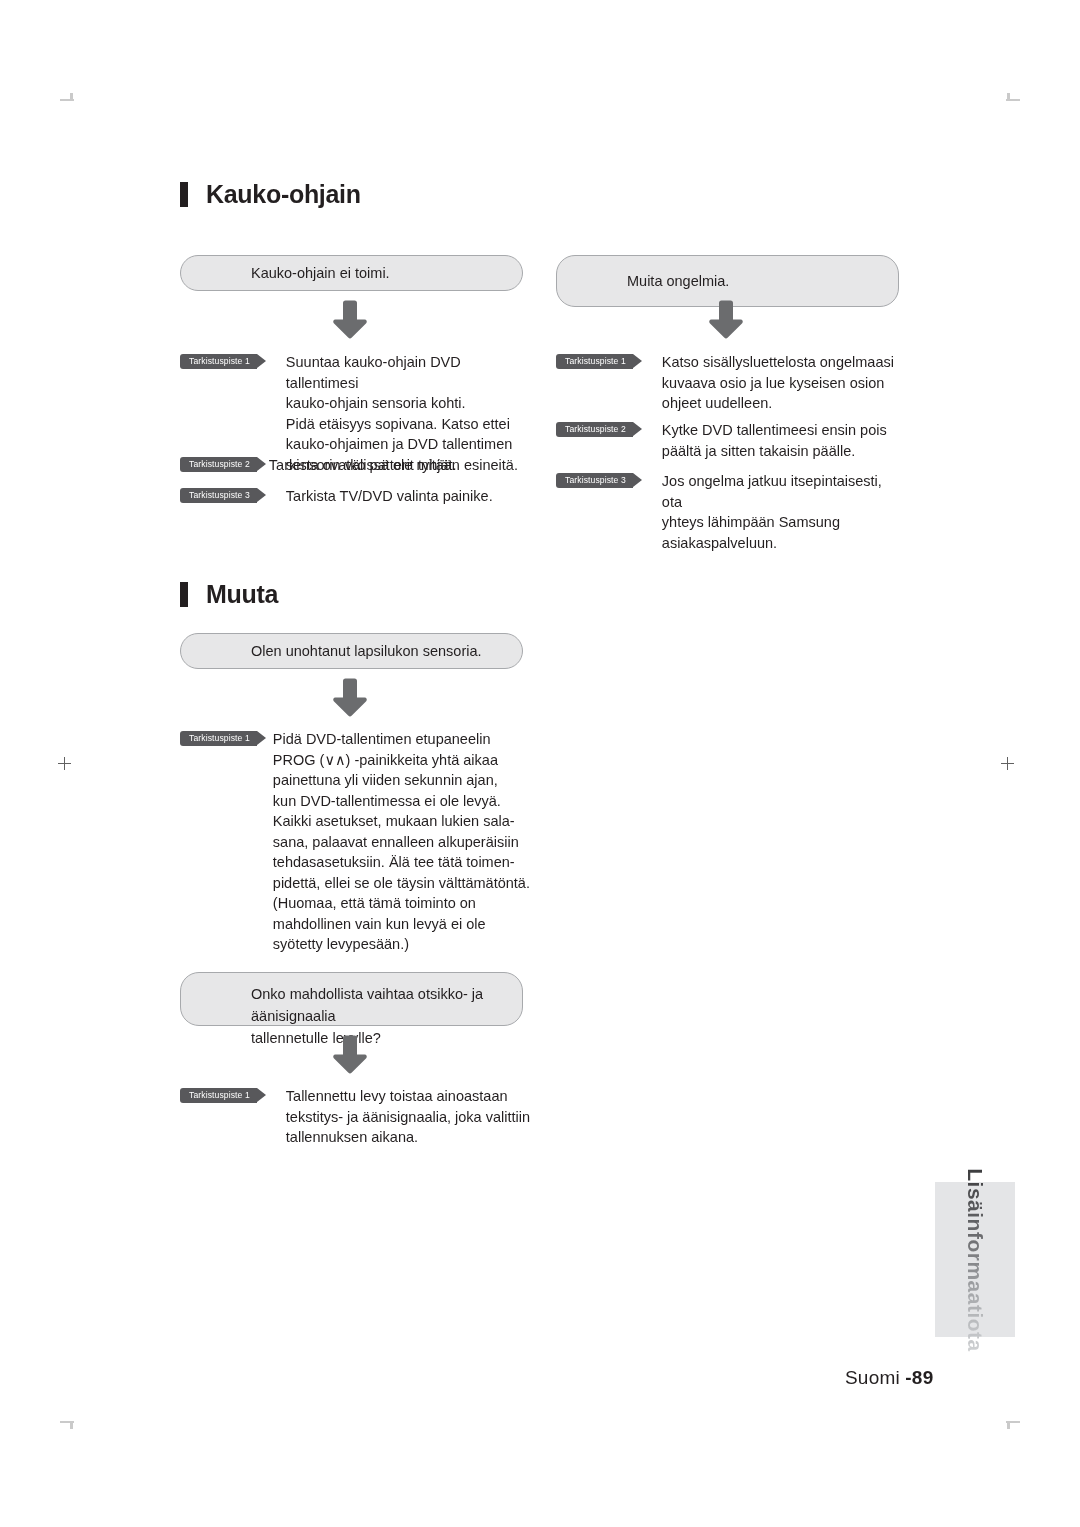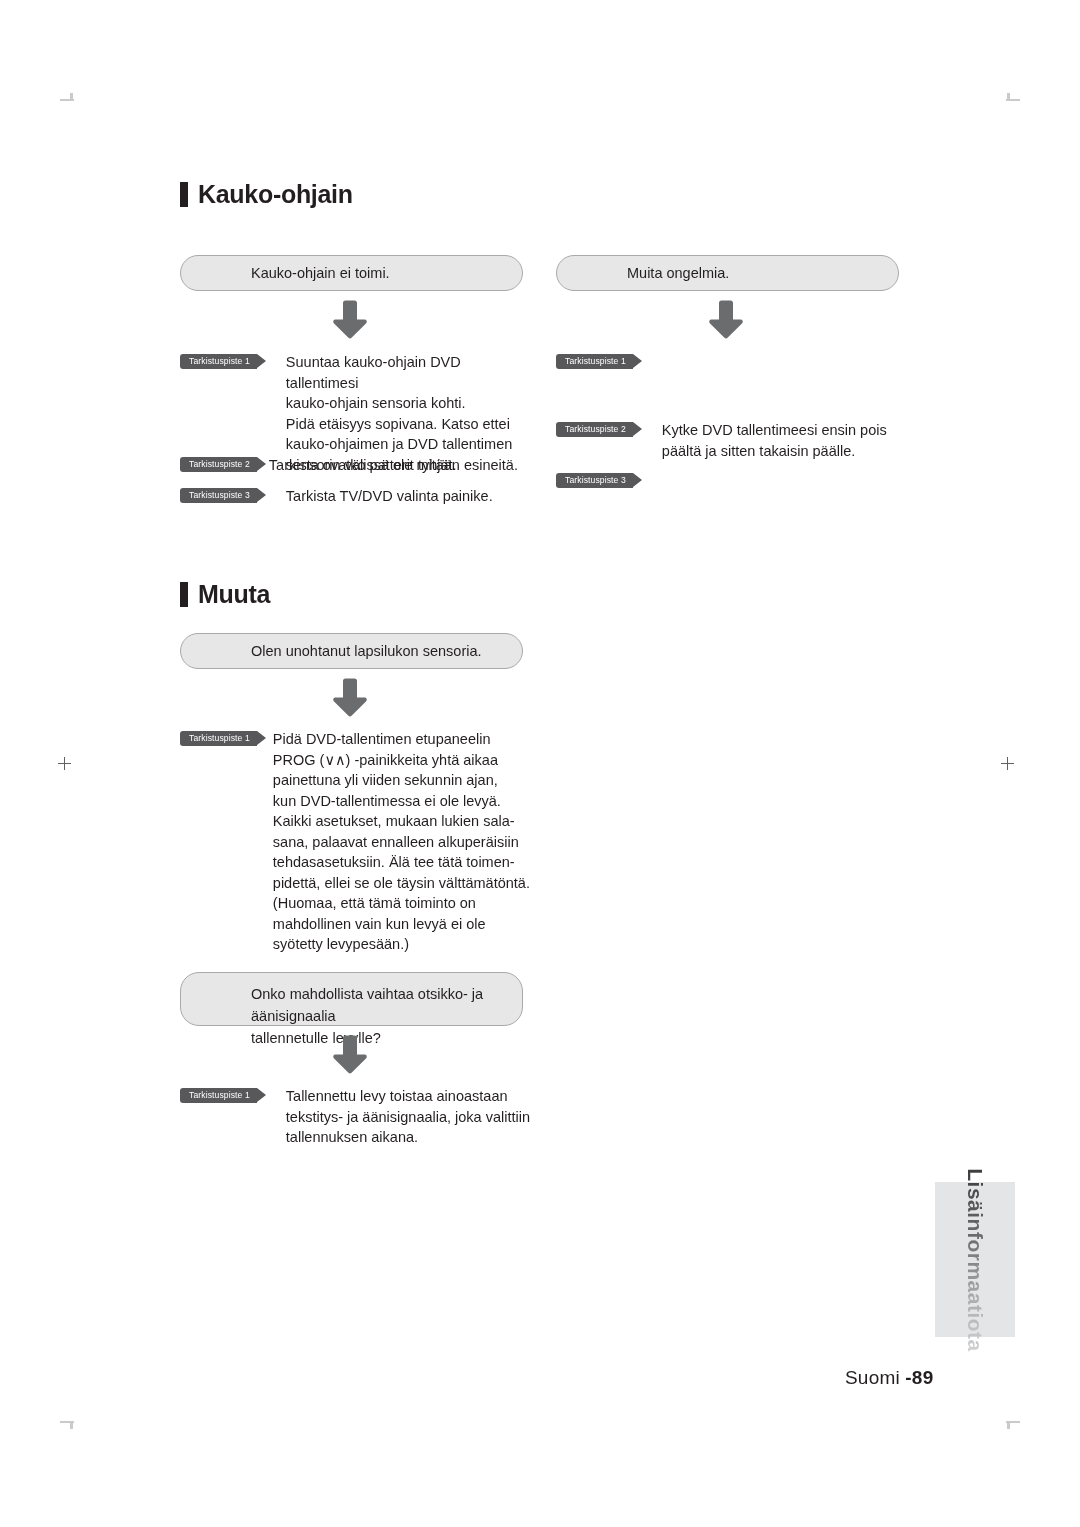--- a/index.html
+++ b/index.html
@@ -59,21 +59,21 @@
     left: 0; top: 0;
     width: 1080px;
     height: 1527px;
   }
 
   
   .section-head {
     position: absolute;
     display: flex;
     align-items: center;
-    gap: 10px;
+    gap: 18px;
   }
   .section-head .bar {
     width: 8px;
     height: 25px;
     background: #231f20;
     display: block;
   }
   .section-head .title {
     font-size: 25px;
     font-weight: bold;
@@ -225,48 +225,54 @@
     <span class="check-text" style="margin-left:12px;">Tarkista ovatko patterit tyhjät.</span>
   </div>
 
   <div class="check-row" style="left:180px; top:486px; width:345px;">
     <span class="badge">
       <span class="badge-label">Tarkistuspiste 3</span>
     </span>
     <span class="check-text" style="margin-left:29px;">Tarkista TV/DVD valinta painike.</span>
   </div>
 
-  <div class="question-box" style="left:556px; top:255px; width:343px; height:36px;">
+  <div class="question-box" style="left:556px; top:255px; width:343px; height:52px;">
     <span class="q-text">Muita ongelmia.</span>
   </div>
 
   <div class="down-arrow" style="left:703px; top:298px;">
     <svg viewBox="0 0 44 42" width="44" height="42" aria-hidden="true">
       <path d="M16.5 2.5 h11 a2.5 2.5 0 0 1 2.5 2.5 v16.5 h7.6 a2.2 2.2 0 0 1 1.6 3.7 l-14.4 14.4 a2.5 2.5 0 0 1 -3.6 0 l-14.4 -14.4 a2.2 2.2 0 0 1 1.6 -3.7 h7.6 v-16.5 a2.5 2.5 0 0 1 2.5 -2.5 z" fill="#6b6c6e"></path>
     </svg>
   </div>
 
   <div class="check-row" style="left:556px; top:352px; width:350px;">
     <span class="badge">
       <span class="badge-label">Tarkistuspiste 1</span>
     </span>
+    <span class="check-text" style="margin-left:29px;">Katso sisällysluettelosta ongelmaasi
+kuvaava osio ja lue kyseisen osion
+ohjeet uudelleen.</span>
   </div>
 
   <div class="check-row" style="left:556px; top:420px; width:350px;">
     <span class="badge">
       <span class="badge-label">Tarkistuspiste 2</span>
     </span>
     <span class="check-text" style="margin-left:29px;">Kytke DVD tallentimeesi ensin pois
 päältä ja sitten takaisin päälle.</span>
   </div>
 
   <div class="check-row" style="left:556px; top:471px; width:350px;">
     <span class="badge">
       <span class="badge-label">Tarkistuspiste 3</span>
     </span>
+    <span class="check-text" style="margin-left:29px;">Jos ongelma jatkuu itsepintaisesti, ota
+yhteys lähimpään Samsung
+asiakaspalveluun.</span>
   </div>
 
   <div class="section-head" style="left:180px; top:582px;">
     <span class="bar"></span>
     <span class="title">Muuta</span>
   </div>
 
   <div class="question-box" style="left:180px; top:633px; width:343px; height:36px;">
     <span class="q-text">Olen unohtanut lapsilukon sensoria.</span>
   </div>

